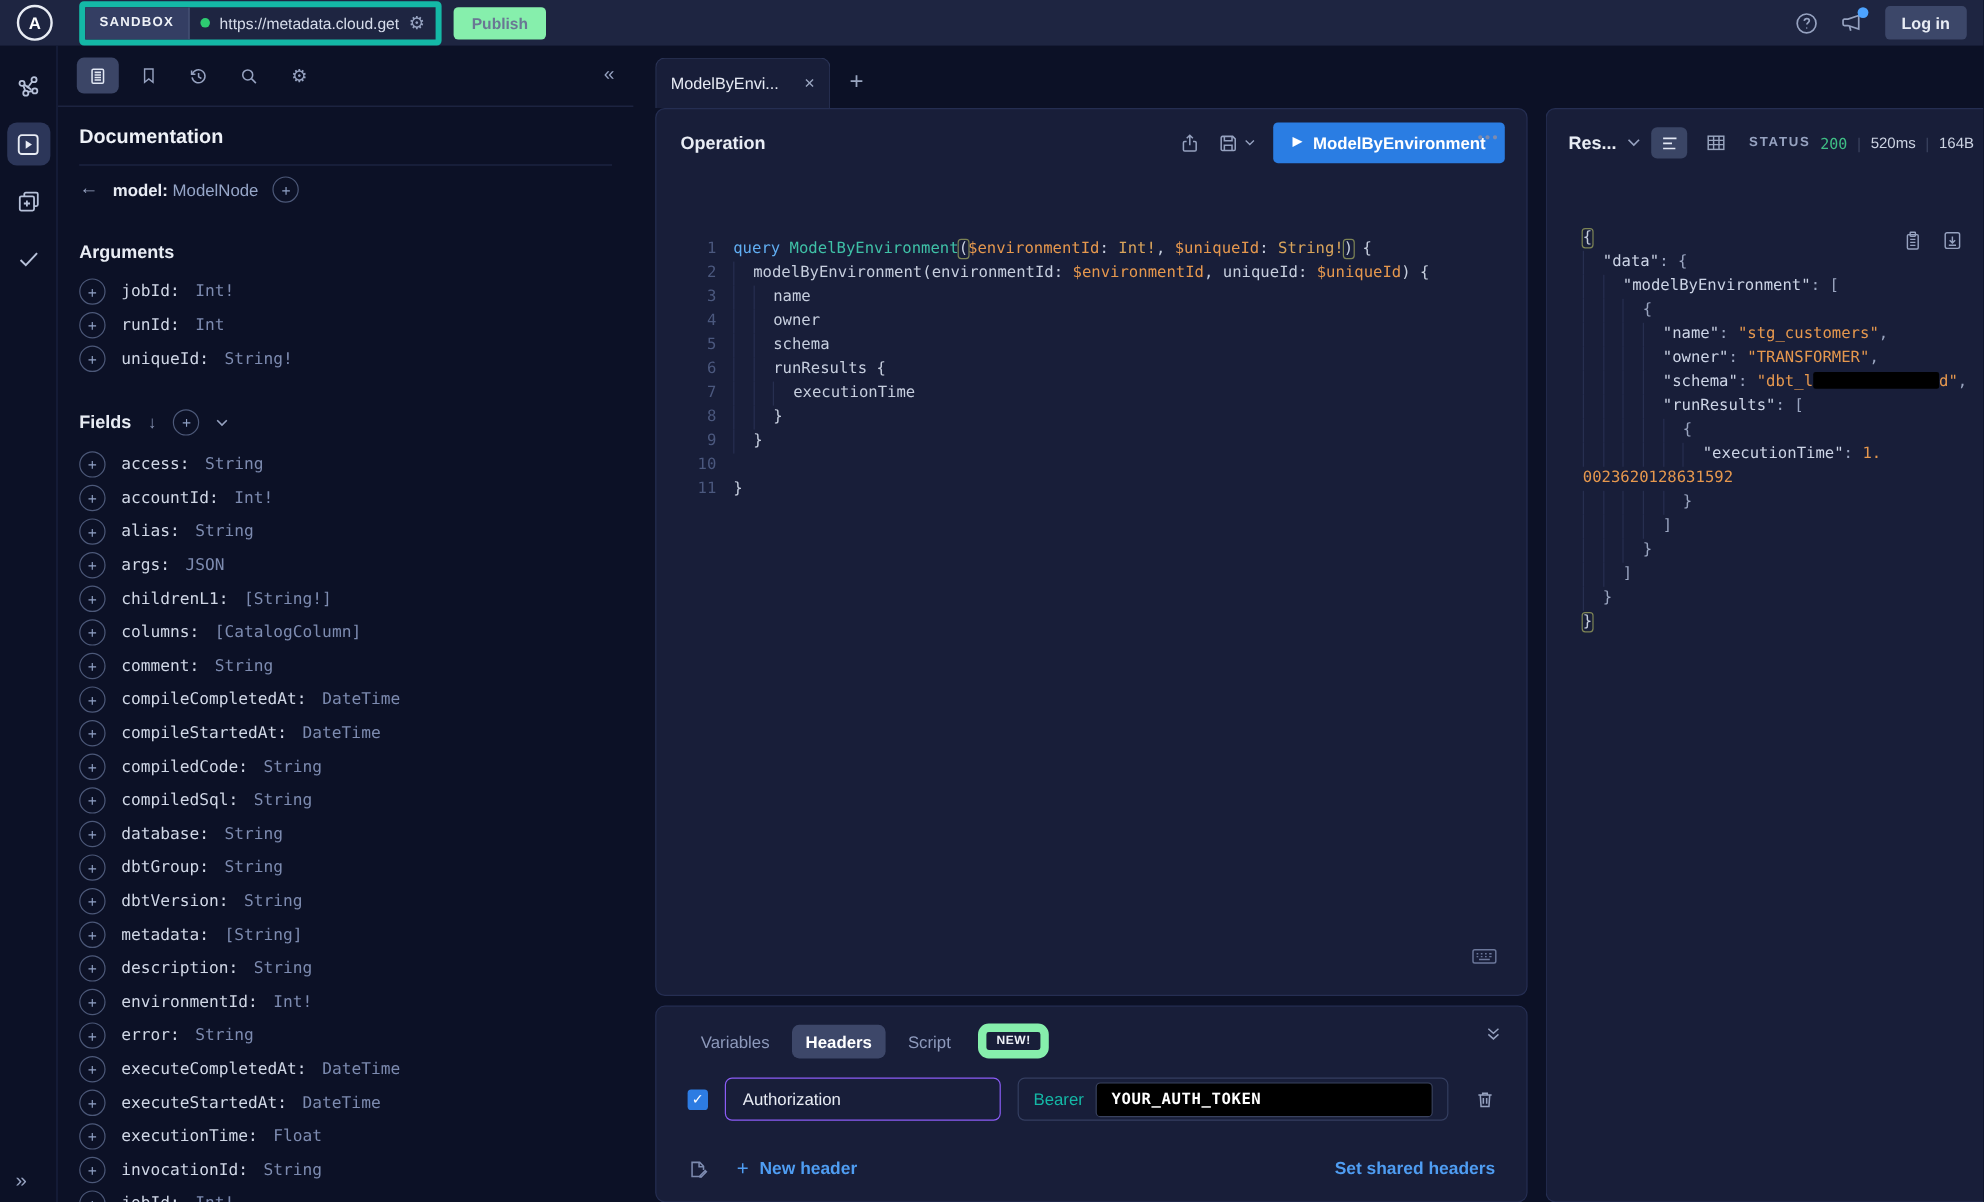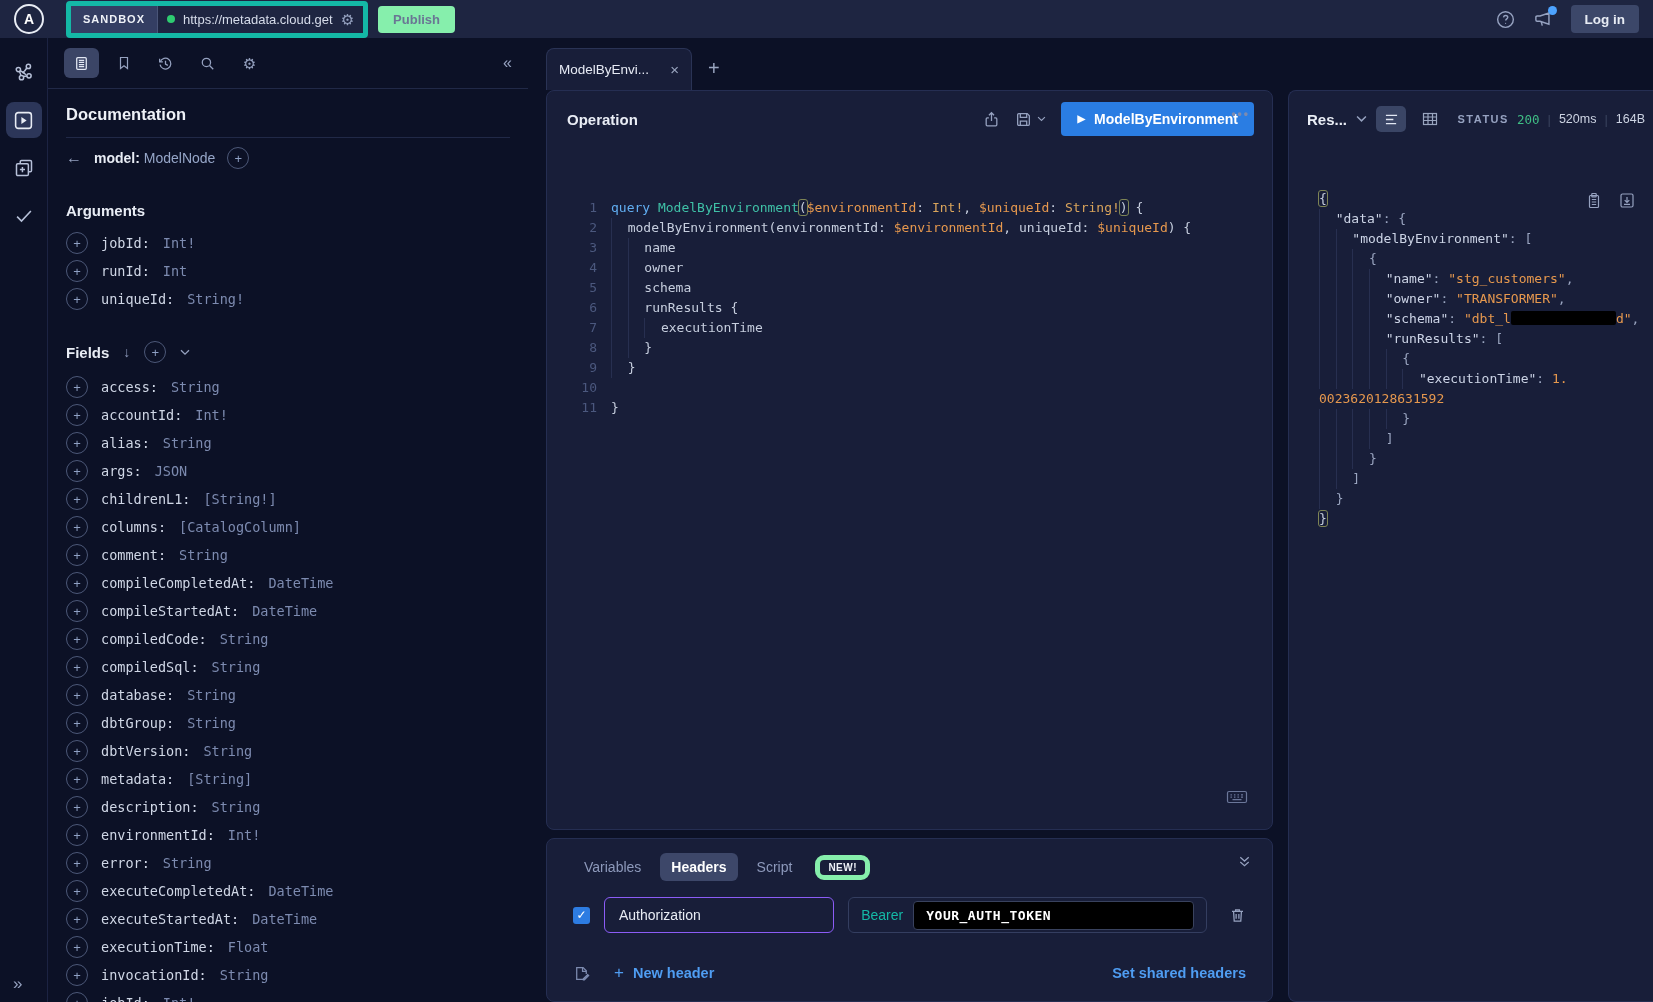--- a/index.html
+++ b/index.html
@@ -99,21 +99,21 @@
   .tok-pun{color:#9aa5c0;}
   .tok-red{display:inline-block;width:105px;height:14px;background:#000;border-radius:2px;vertical-align:-2px;}
   .editor-more{position:absolute;top:16px;right:22px;color:#7d8bb0;font-size:12px;font-weight:bold;letter-spacing:2px;}
   .kbd-hint{position:absolute;bottom:24px;right:24px;color:#6b779a;}
 
   
   .bottom-card{height:164px;margin-top:8px;position:relative;padding:0 26px;overflow:hidden;}
   .subtabs{padding-top:14px;display:flex;align-items:center;gap:8px;}
   .subtab{padding:6px 11px;font-size:14px;color:#8d99bb;border-radius:6px;}
   .subtab.active{background:#3d4769;color:#fff;font-weight:bold;}
-  .new-badge{margin-left:4px;border:5px solid #86efac;border-radius:9px;padding:2px 8px;font-size:10px;
+  .new-badge{margin-left:4px;border:7px solid #86efac;border-radius:9px;padding:2px 8px;font-size:10px;
              font-weight:bold;letter-spacing:.5px;color:#eef1f7;}
   .panel-collapse{position:absolute;top:16px;right:20px;color:#96a2c0;}
   .header-row{margin-top:16px;display:flex;align-items:center;gap:14px;}
   .checkbox{width:17px;height:17px;background:#2d7ce2;border-radius:3px;display:grid;place-items:center;
             color:#fff;font-size:12px;line-height:1;flex:0 0 auto;}
   .key-input{width:255px;height:36px;border:1px solid #8b5cf6;border-radius:6px;display:flex;align-items:center;
              padding:0 14px;font-size:14px;color:#e8ecf4;box-sizing:border-box;}
   .value-box{width:400px;height:36px;border:1px solid #343e60;border-radius:6px;display:flex;align-items:center;
              gap:10px;padding:0 12px;box-sizing:border-box;}
   .bearer-label{font-size:14px;color:#14b8a6;flex:0 0 auto;}

